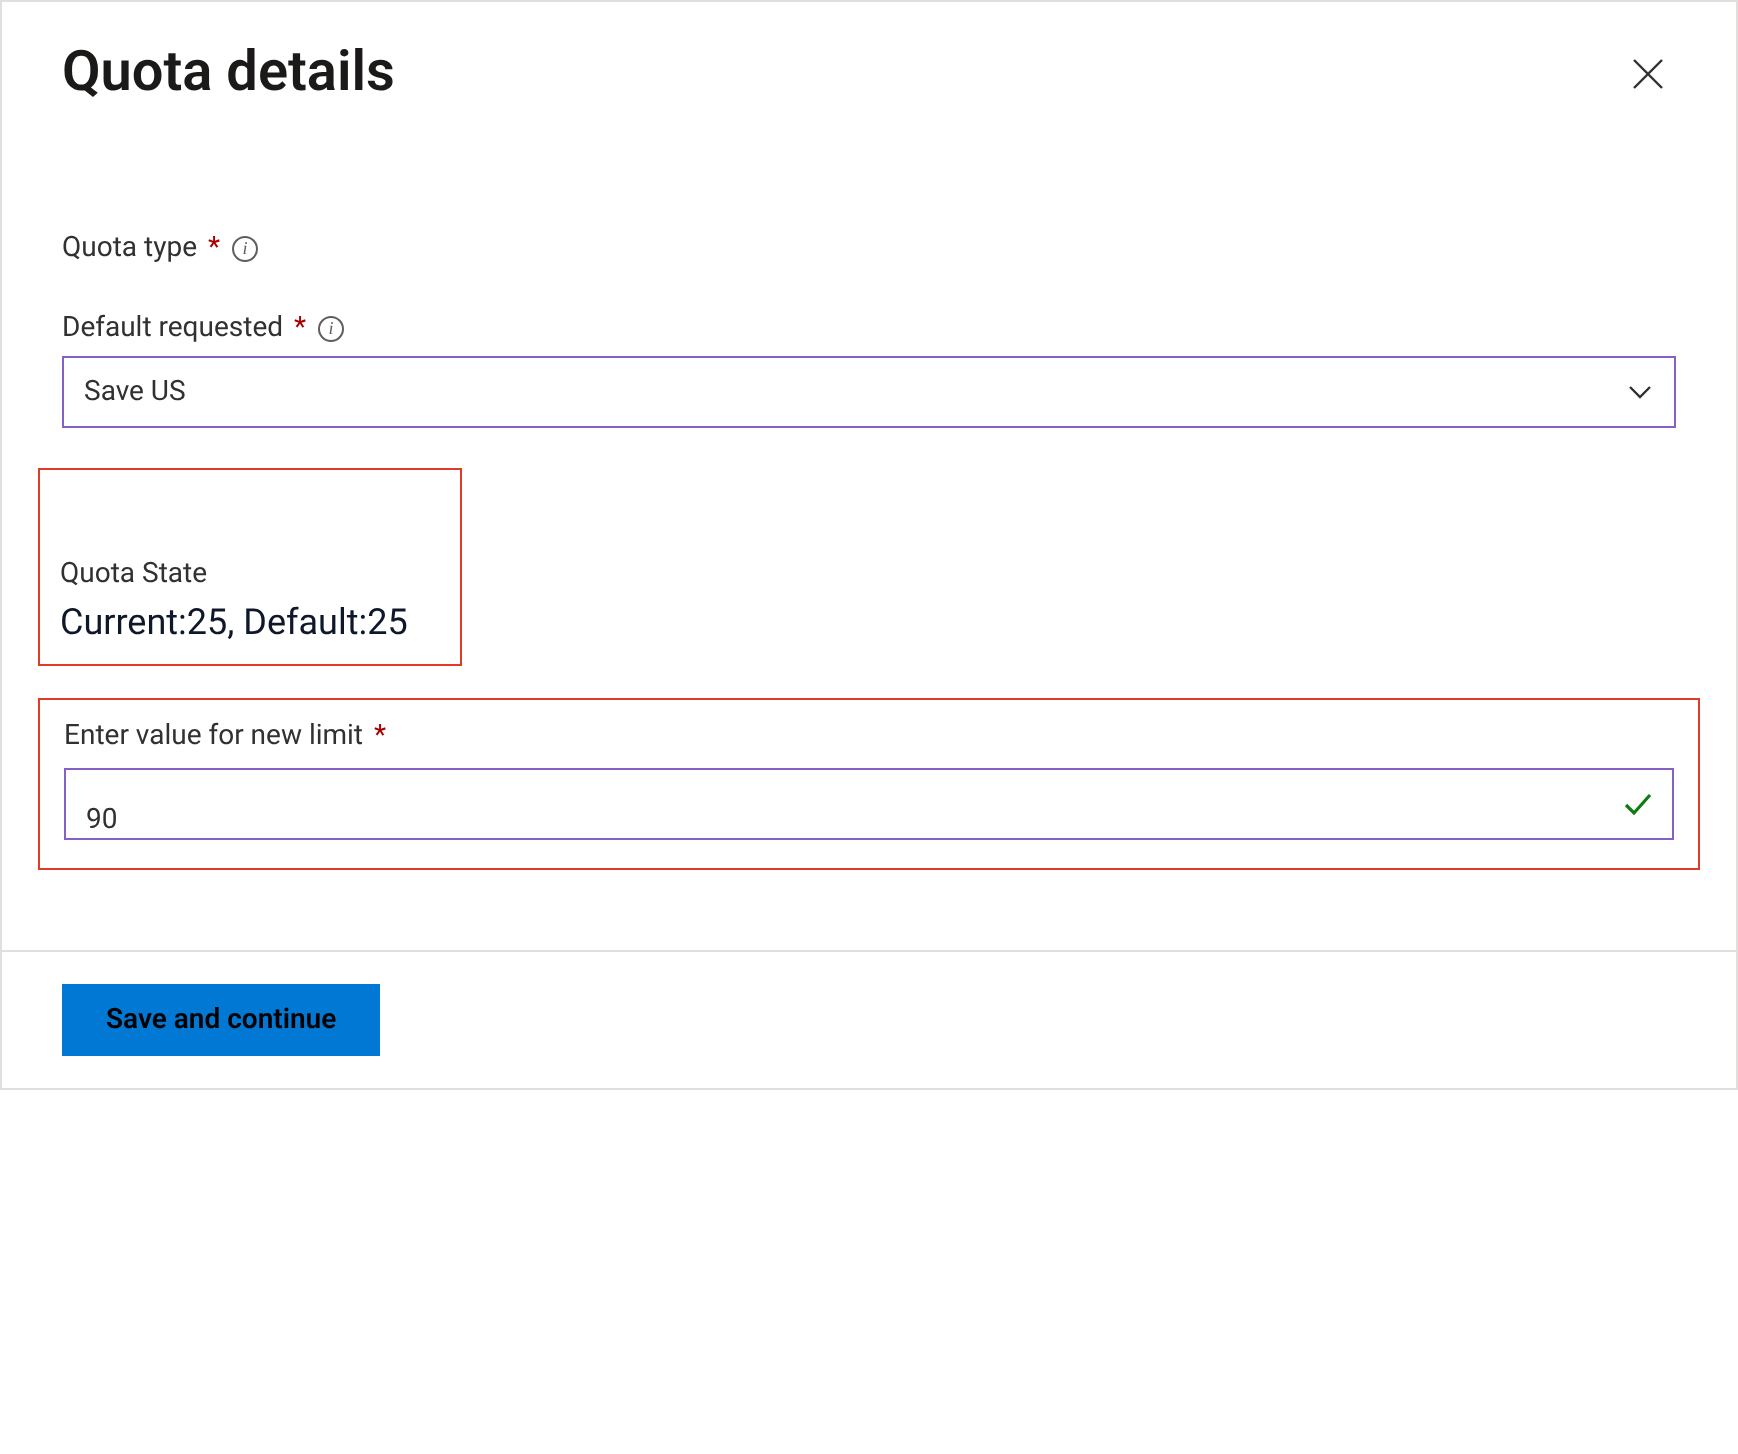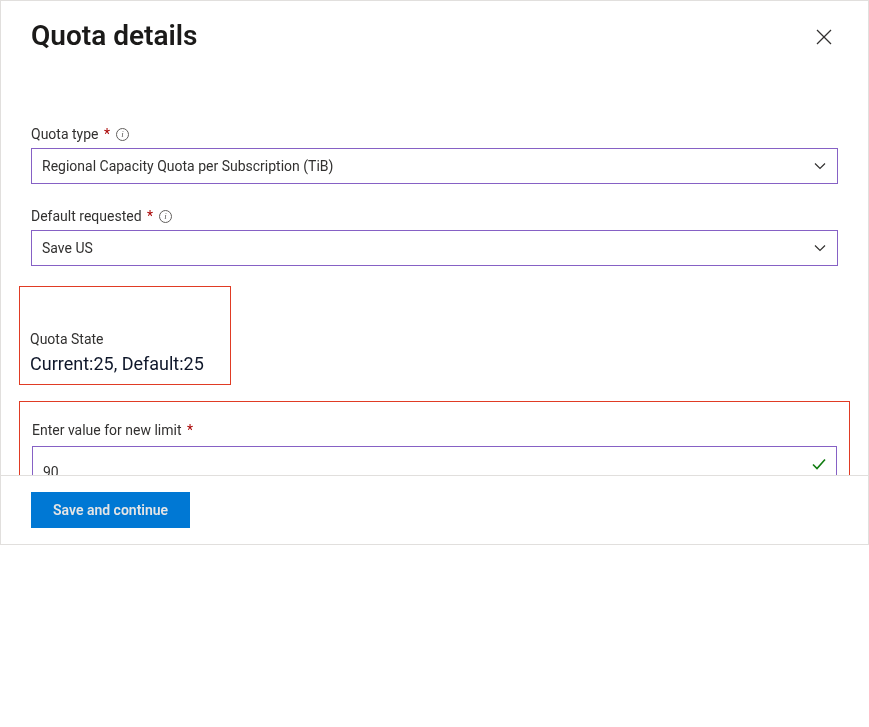--- a/index.html
+++ b/index.html
@@ -51,21 +51,20 @@
       overflow: auto;
     }
     .field {
       margin-bottom: 24px;
     }
     .field-label-row {
       display: flex;
       align-items: center;
       gap: 6px;
       margin-bottom: 6px;
-      margin-top: 10px;
     }
     .field-label {
       font-size: 14px;
       color: #323130;
     }
     .required-star {
       color: #a80000;
       margin-left: 2px;
     }
     .info-icon {
@@ -157,21 +156,21 @@
       width: 16px;
       height: 16px;
       display: block;
     }
     .panel-footer {
       border-top: 1px solid #e1dfdd;
       padding: 16px 30px;
     }
     .primary-button {
       background: #0078d4;
-      color: #e5e5e5;
+      color: #000000;
       border: none;
       height: 36px;
       padding: 0 22px;
       font-size: 14px;
       font-weight: 600;
       cursor: pointer;
       font-family: inherit;
     }
   </style>
 </head>
@@ -193,28 +192,20 @@
 
   <div class="panel-body">
 
     <div class="field">
       <div class="field-label-row">
         <span class="field-label">
           <span>Quota type</span><span class="required-star"> *</span>
         </span>
         <span class="info-icon">i</span>
       </div>
-      <div class="dropdown">
-        <span>Regional Capacity Quota per Subscription (TiB)</span>
-        <span class="dropdown-chevron">
-          <svg viewBox="0 0 14 14" stroke="#323130" stroke-width="1.2" fill="none">
-            <polyline points="2,4.5 7,9.5 12,4.5"></polyline>
-          </svg>
-        </span>
-      </div>
     </div>
 
     <div class="field">
       <div class="field-label-row">
         <span class="field-label">
           <span>Default requested</span><span class="required-star"> *</span>
         </span>
         <span class="info-icon">i</span>
       </div>
       <div class="dropdown">

